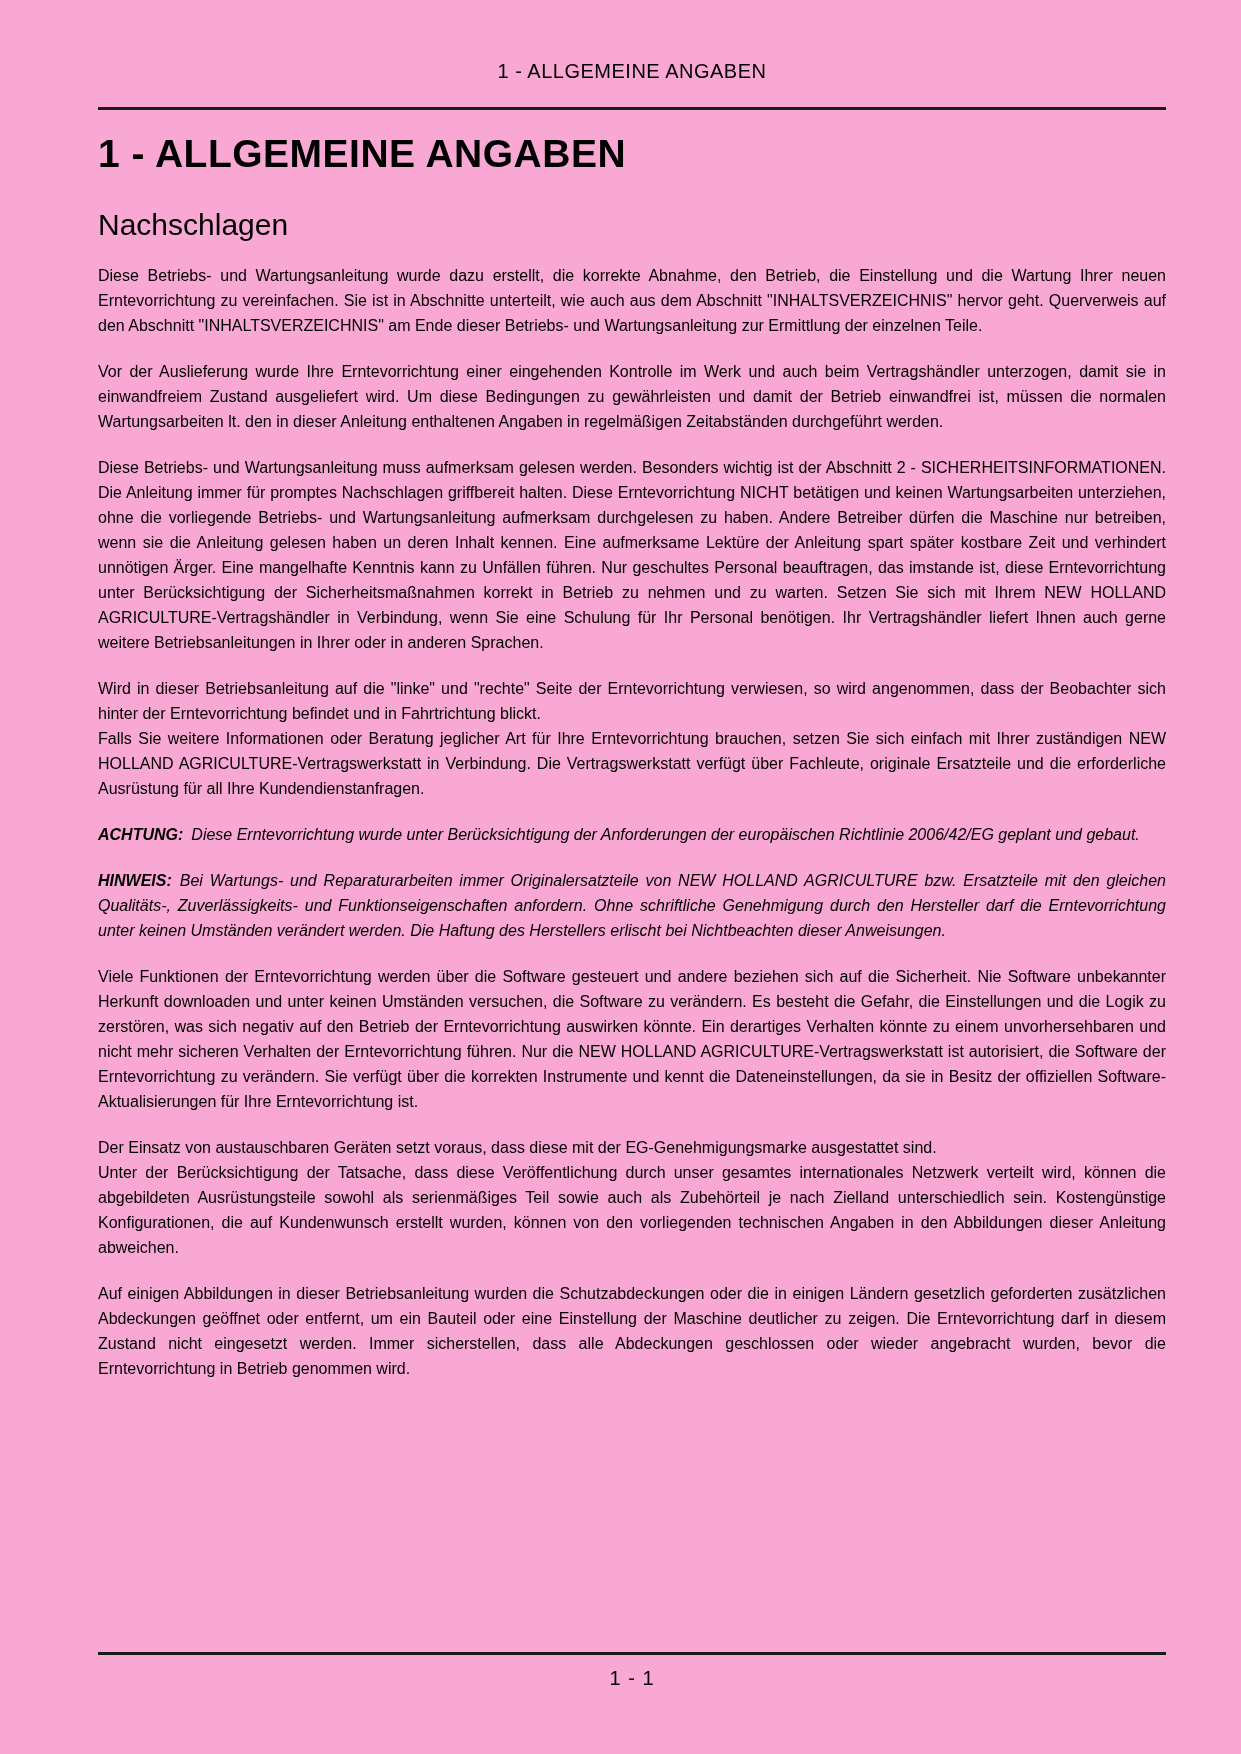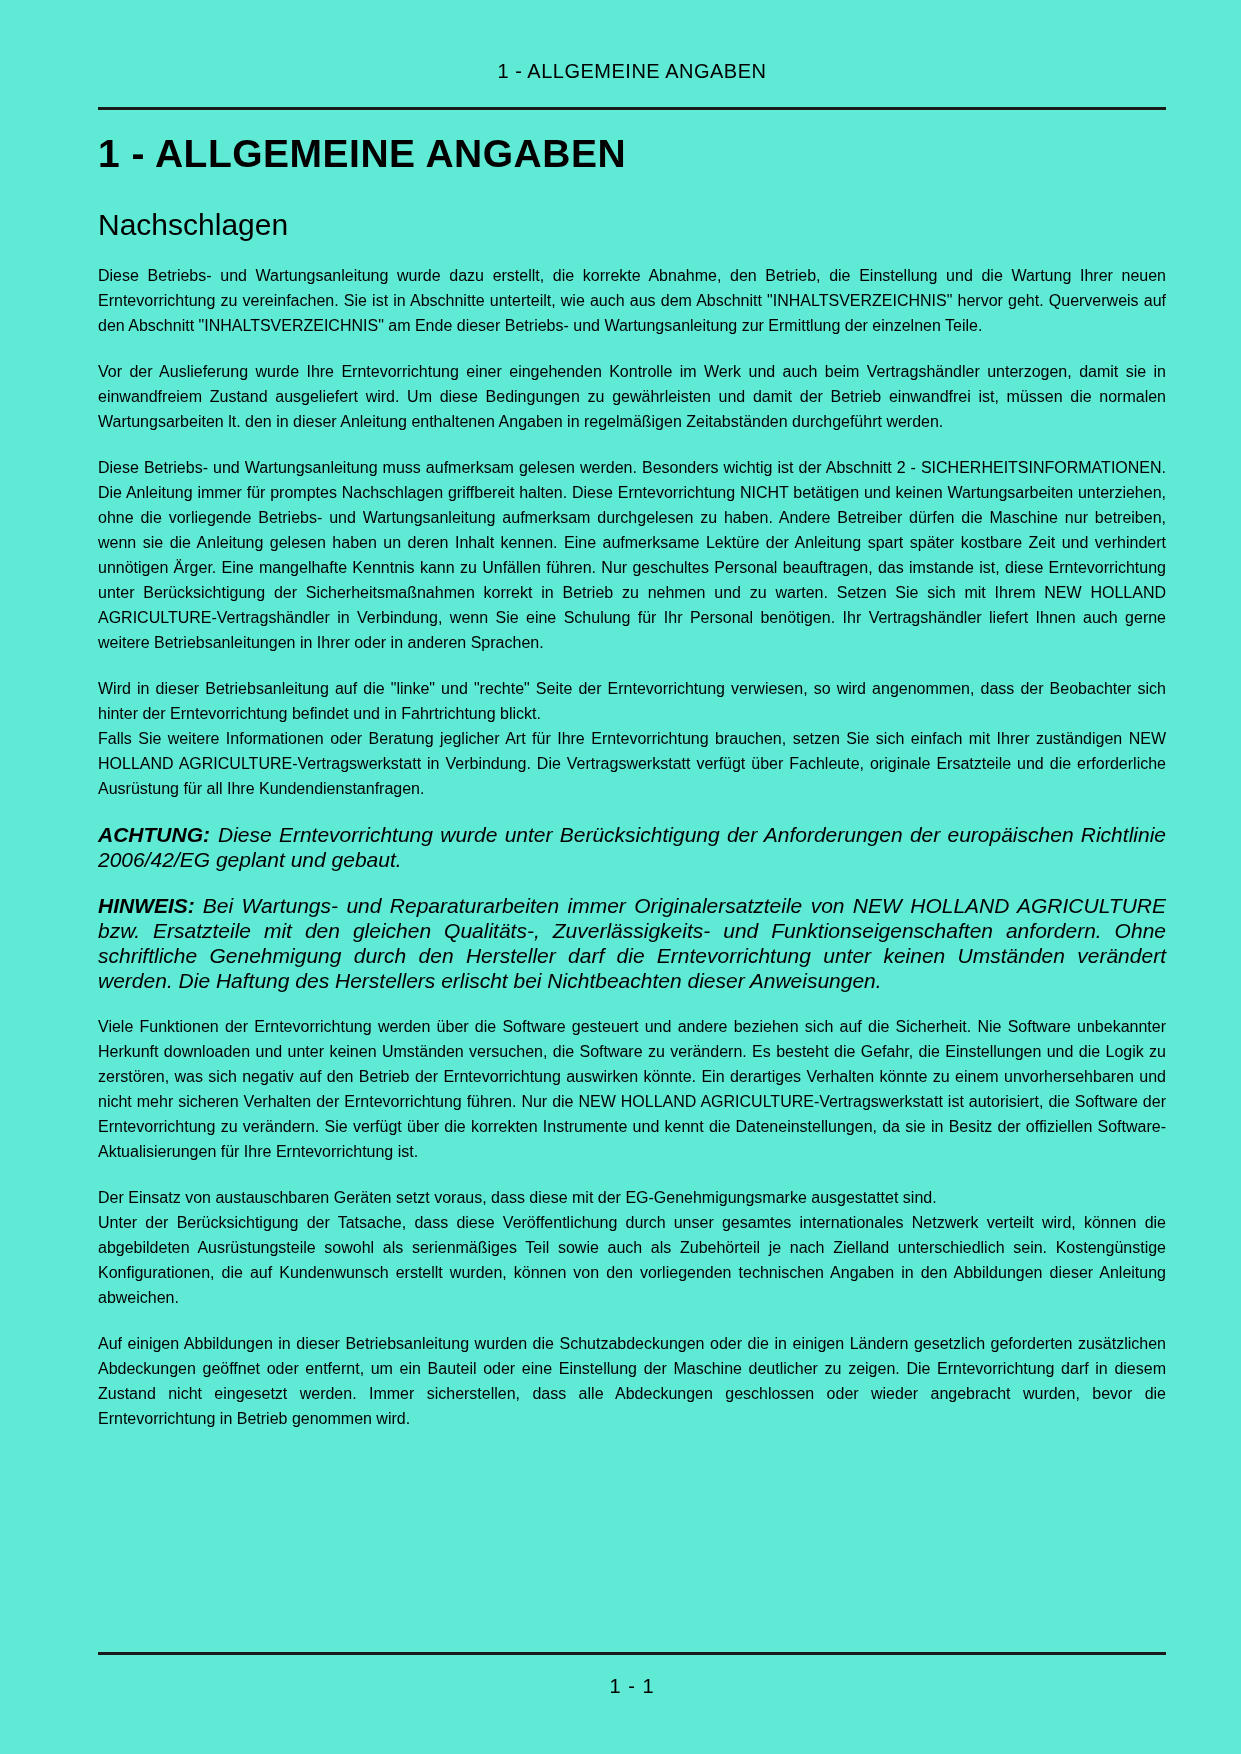--- a/index.html
+++ b/index.html
@@ -1,21 +1,21 @@
 <!DOCTYPE html>
 <html><head>
 <meta charset="utf-8">
 <style>
   html, body { margin: 0; padding: 0; background: #e8e8e8; }
   .page {
     position: relative;
     width: 1241px;
     height: 1754px;
     margin: 0 auto;
-    background: #5eead4;
+    background: #f9a8d4;
     font-family: "Liberation Sans", sans-serif;
     color: #000;
     overflow: hidden;
     box-sizing: border-box;
   }
   .content {
     position: absolute;
     left: 98px;
     top: 0;
     width: 1068px;
@@ -45,21 +45,21 @@
   }
   .body-para {
     margin: 21px 0 0 0;
     font-size: 16px;
     line-height: 25px;
     text-align: justify;
     white-space: pre-line;
   }
   .notice {
     margin: 21px 0 0 0;
-    font-size: 21px;
+    font-size: 16px;
     line-height: 25px;
     text-align: justify;
     font-style: italic;
   }
   .notice-label {
     font-weight: bold;
     margin-right: 8px;
   }
   .page-footer {
     position: absolute;
@@ -67,21 +67,21 @@
     width: 1068px;
     top: 1652px;
   }
   .footer-rule {
     border: none;
     border-top: 3px solid #1a1a1a;
     height: 0;
     margin: 0;
   }
   .page-number {
-    margin-top: 20px;
+    margin-top: 12px;
     text-align: center;
     font-size: 20px;
     letter-spacing: 1px;
   }
 </style>
 </head>
 <body>
 
 <div class="page">
   <div class="content">

